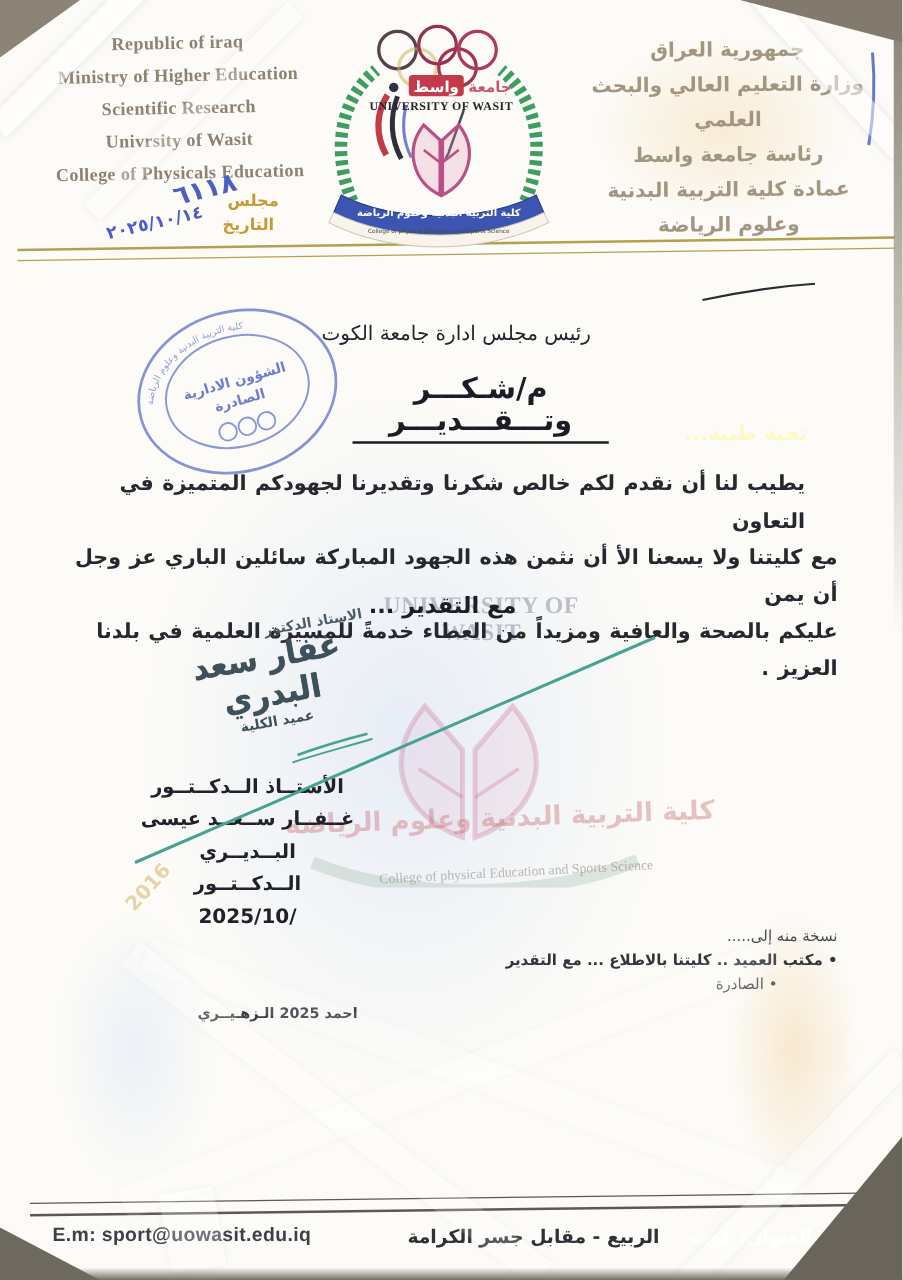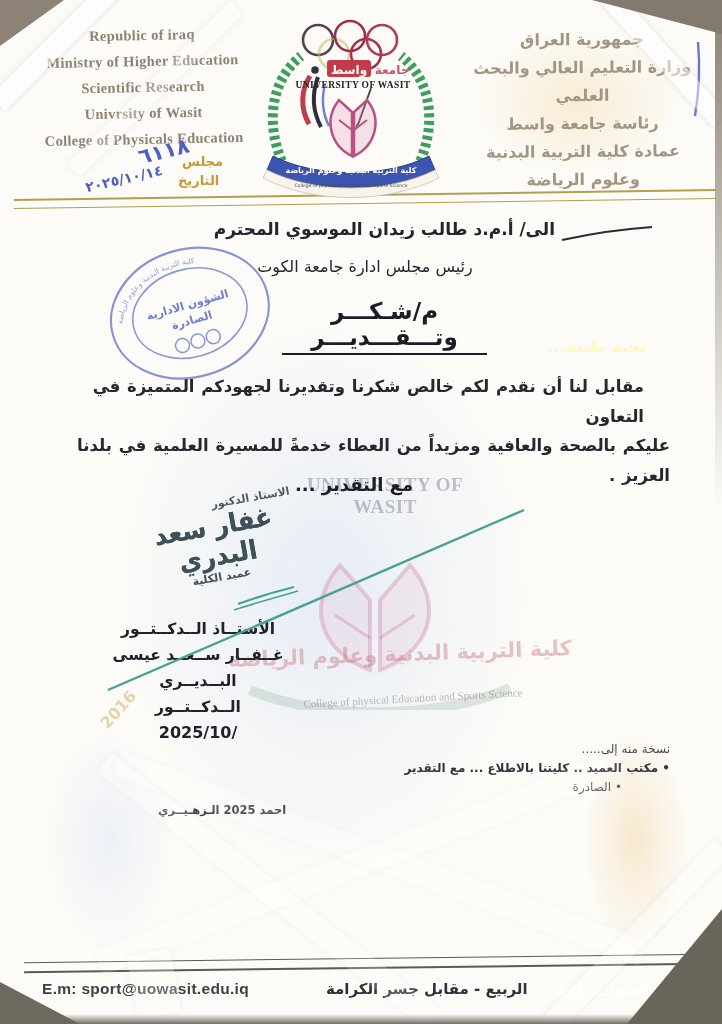--- a/index.html
+++ b/index.html
@@ -171,21 +171,20 @@
   <div class="abs serial-value">٦١١٨</div>
   <div class="abs serial-label">مجلس</div>
   <div class="abs date-value">٢٠٢٥/١٠/١٤</div>
   <div class="abs date-label">التاريخ</div>
   <div class="abs gold-line"></div>
 
   <svg class="abs" style="left:692px;top:40px;z-index:11;" width="12" height="80" viewBox="0 0 12 80">
     <path d="M 6 2 C 8 24 7 52 3 76" fill="none" stroke="#4d5fc2" stroke-width="2.4" opacity=".85"></path>
   </svg>
 
-  <div class="abs addressee">الى/ أ.م.د طالب زيدان الموسوي المحترم</div>
   <svg class="abs" style="left:560px;top:222px;z-index:12;" width="95" height="24" viewBox="0 0 95 24">
     <path d="M 2 18 C 30 12 62 7 92 5" fill="none" stroke="#2a2b33" stroke-width="1.8"></path>
   </svg>
   <div class="abs addr-title">رئيس مجلس ادارة جامعة الكوت</div>
   <div class="abs subject">م/شـكـــر وتـــقـــديـــر</div>
 
   <svg class="abs" style="left:98px;top:236px;z-index:14;transform:rotate(-16deg);opacity:.82;" width="185" height="155" viewBox="0 0 185 155">
     <defs>
         <path id="stampArc" d="M 24 95 A 70 54 0 1 1 160 95" fill="none"></path>
       </defs>
@@ -198,21 +197,22 @@
     <text x="92" y="88" font-size="11" font-weight="bold" fill="#4f62c4" text-anchor="middle">الصادرة</text>
     <g fill="none" stroke="#5365c5" stroke-width="1.5" opacity=".8">
       <circle cx="76" cy="106" r="7"></circle>
         <circle cx="92" cy="106" r="7"></circle>
         <circle cx="108" cy="106" r="7"></circle>
     </g>
   </svg>
 
   <div class="abs salutation">تحية طيبة...</div>
   <div class="abs body-par">
-    <div class="l1">مقابل لنا أن نقدم لكم خالص شكرنا وتقديرنا لجهودكم المتميزة في التعاون</div>
+    <div class="l1">يطيب لنا أن نقدم لكم خالص شكرنا وتقديرنا لجهودكم المتميزة في التعاون</div>
+    <div>مع كليتنا ولا يسعنا الأ أن نثمن هذه الجهود المباركة سائلين الباري عز وجل أن يمن</div>
     <div>عليكم بالصحة والعافية ومزيداً من العطاء خدمةً للمسيرة العلمية في بلدنا العزيز .</div>
   </div>
   <div class="abs closing">مع التقدير ...</div>
 
   <svg class="abs" style="left:88px;top:492px;z-index:15;" width="450" height="215" viewBox="0 0 450 215">
     <path d="M 20 198 L 436 18" fill="none" stroke="#46a391" stroke-width="2.4"></path>
     <path d="M 150 112 C 172 104 190 99 206 95" fill="none" stroke="#46a391" stroke-width="2.2"></path>
     <path d="M 146 118 C 170 110 194 104 210 99" fill="none" stroke="#46a391" stroke-width="1.6"></path>
   </svg>
 

